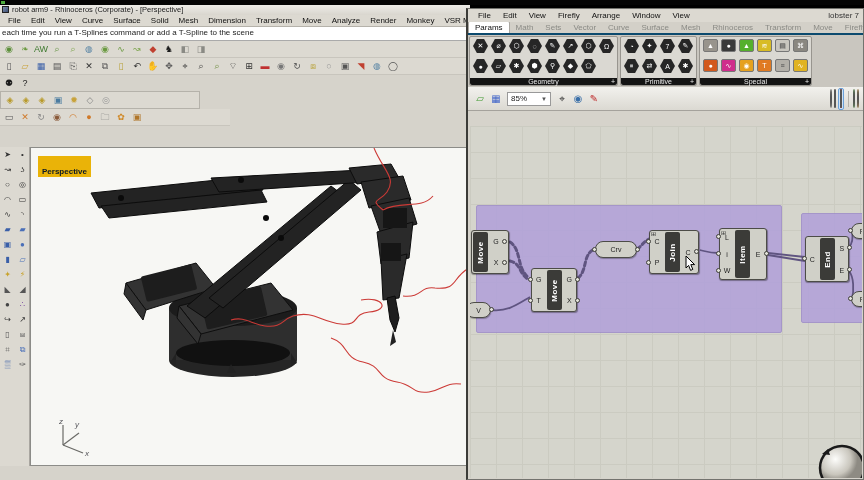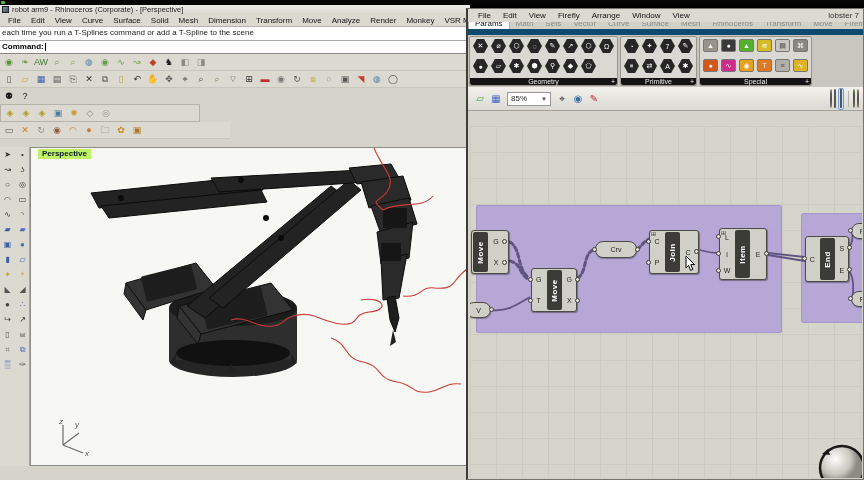--- a/index.html
+++ b/index.html
@@ -25,22 +25,22 @@
     padding:1px 2px; font-weight:bold; }
   .caret { display:inline-block; width:1px; height:8px; background:#000; vertical-align:middle; margin-left:1px;}
   .tb-row { display:flex; align-items:center; padding:0 1px; background:#dcd9d1; border-bottom:1px solid #c8c5bd; overflow:hidden;}
   .ticon { width:15px; height:14px; display:flex; align-items:center; justify-content:center;
     font-size:9px; line-height:1; margin:1px 0.5px; border-radius:2px; flex:0 0 auto; }
   .ticon.small { width:14px; height:13px; font-size:8px;}
   #r-main { position:absolute; left:0; top:143px; bottom:14px; right:0; display:flex; }
   #side-tools { width:30px; background:#dcd9d1; display:grid; grid-template-columns:15px 15px;
     align-content:start; border-right:1px solid #a9a6a0;}
   #viewport { position:relative; flex:1; background:#f7f7f4; border:1px solid #8c8c88; overflow:hidden;}
-  #vp-tab { position:absolute; left:7px; top:1px; background:#bef264; color:#0c1a28; font-weight:bold;
-    font-size:8px; padding:0 4px 1px; z-index:3;}
+  #vp-tab { position:absolute; left:7px; top:8px; background:#eab308; color:#0c1a28; font-weight:bold;
+    font-size:8px; padding:11px 4px 1px; z-index:3;}
   #robot-svg { position:absolute; left:0; top:0; }
   #axis-svg { position:absolute; left:14px; bottom:8px; }
   #r-status { position:absolute; left:0; bottom:0; width:470px; height:14px; background:#e9e6df;
     border-top:1px solid #999; display:flex; align-items:flex-start; font-size:7.5px; color:#222; padding-top:2px;}
   #r-status .cell { padding:0 6px; white-space:nowrap;}
   #r-status .chk { display:inline-block; width:6px; height:6px; border:1px solid #555; background:#fff;
     vertical-align:middle; margin-right:2px;}
   #r-status .tgl { padding:0 7px; }
 
   
@@ -49,21 +49,21 @@
   .g-title { height:14px; display:flex; align-items:center; background:linear-gradient(#f0efeb,#d8d5cd);
     font-size:8px; color:#111; padding-left:5px; border-bottom:1px solid #b9b6ae;}
   .g-title .ghost { flex:1; }
   .winbtn { width:15px; height:10px; margin-right:2px; border:1px solid #8e8e89; border-radius:2px;
     background:linear-gradient(#fbfaf7,#d9d6ce); font-size:7px; line-height:8px; text-align:center; color:#333;}
   .g-menu { height:13px; display:flex; align-items:center; font-size:8px; color:#111; padding-left:4px;
     background:#dcd9d1;}
   .g-menu span { padding:0 6px;}
   .g-menu .brand { margin-left:auto; padding-right:4px; color:#333;}
   .g-tabs { height:13px; display:flex; align-items:flex-end; font-size:8px; background:#d3d0c8;
-    border-bottom:6px solid #0c4a6e; overflow:hidden; white-space:nowrap;}
+    border-bottom:2px solid #0c4a6e; overflow:hidden; white-space:nowrap;}
   .g-tab { padding:1px 6px 1px; color:#8a8a85; }
   .g-tab.sel { background:#fff; color:#111; border:1px solid #a9a6a0; border-bottom:none; border-radius:2px 2px 0 0;}
   #gh-panel { height:52px; background:#c9c6bf; display:flex; gap:2px; padding:1px 1px; overflow:hidden;}
   .ggroup { border:1px solid #98958f; background:#dad8d2; border-radius:2px; display:flex; flex-direction:column;}
   .gicons { flex:1; display:grid; grid-auto-flow:column; grid-template-rows:20px 20px; padding:1px 2px 0; column-gap:1px; row-gap:0;}
   .hexi { width:15px; height:14px; margin:1px; background:#262626; color:#fff; font-size:7px;
     display:flex; align-items:center; justify-content:center;
     clip-path:polygon(26% 0,74% 0,100% 50%,74% 100%,26% 100%,0 50%); }
   .sqi { width:15px; height:13px; margin:1px; border-radius:2px; border:1px solid #777;
     color:#fff; font-size:7px; display:flex; align-items:center; justify-content:center;}
@@ -131,21 +131,20 @@
         <span>Mesh</span>
         <span>Dimension</span>
         <span>Transform</span>
         <span>Move</span>
         <span>Analyze</span>
         <span>Render</span>
         <span>Monkey</span>
         <span>VSR Modeling</span>
       </div>
   <div class="cmd-hist">each time you run a T-Splines command or add a T-Spline to the scene</div>
-  <div class="cmd-line"><span>Command:</span><span class="caret"></span></div>
   <div class="tb-row" id="row-ts1">
         <span class="ticon" style="color: rgb(92, 143, 58);">◉</span>
         <span class="ticon" style="color: rgb(106, 154, 64);">❧</span>
         <span class="ticon" style="color: rgb(63, 122, 48);">AW</span>
         <span class="ticon" style="color: rgb(92, 143, 58);">⌕</span>
         <span class="ticon" style="color: rgb(122, 163, 74);">⌕</span>
         <span class="ticon" style="color: rgb(74, 123, 160);">◍</span>
         <span class="ticon" style="color: rgb(106, 154, 64);">◉</span>
         <span class="ticon" style="color: rgb(106, 154, 64);">∿</span>
         <span class="ticon" style="color: rgb(122, 163, 74);">↝</span>

